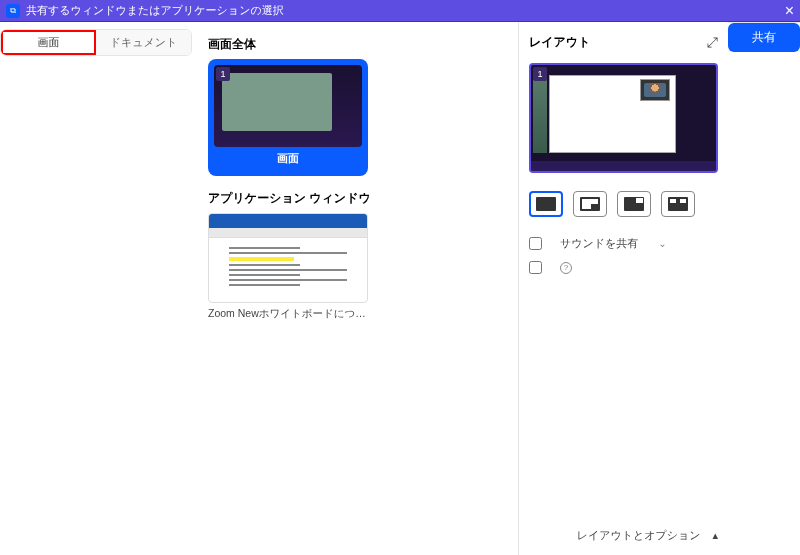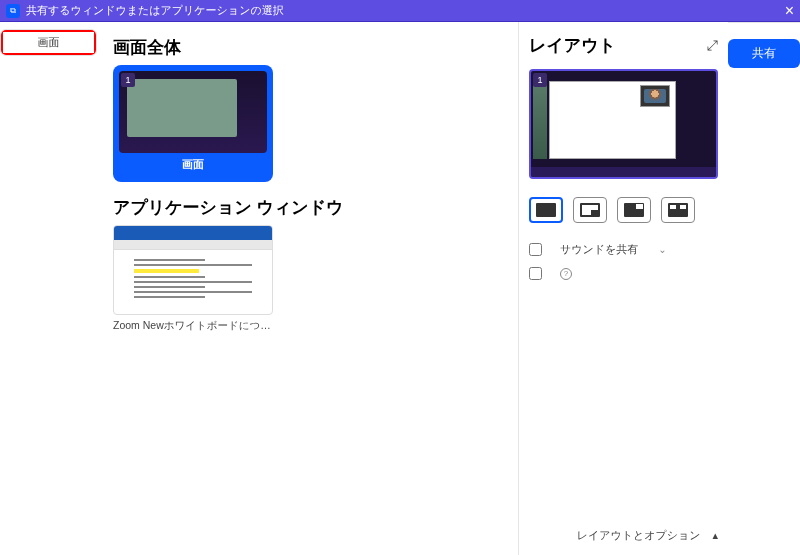--- a/index.html
+++ b/index.html
@@ -9,21 +9,21 @@
   .titlebar .close { margin-left: auto; font-size: 16px; cursor: pointer; line-height: 1; }
   .content { background: #fff; height: 533px; display: flex; flex-direction: row; }
   .tabs { height: 34px; display: flex; align-items: center; justify-content: center; gap: 0; padding-top:6px; }
   .tabrow { display:flex; border:1px solid #e5e5e5; border-radius:6px; overflow:hidden; }
   .tab { width: 95px; text-align: center; padding: 5px 0; color: #666; font-size: 11px; cursor: pointer; background:#f8f8f8; }
   .tab.active { background: #fff; color: #333; }
   .tab.highlight { outline: 3px solid #ff0000; outline-offset:-2px; }
   .body { flex: 1; display: flex; overflow:hidden; }
   .left { flex: 1; padding: 8px 16px; overflow:auto; }
   .right { width: 210px; border-left: 1px solid #e5e5e5; padding: 6px 10px; display:flex; flex-direction:column; }
-  .section-title { font-weight: bold; font-size: 17px; margin: 6px 0; }
+  .section-title { font-weight: bold; font-size: 12px; margin: 6px 0; }
   .thumb-card { width: 160px; border-radius: 8px; overflow: hidden; cursor: pointer; }
   .thumb-card.selected { background: #0b5cff; padding: 6px; }
   .thumb-card.selected .caption { color: #fff; text-align: center; padding: 4px 0; font-size:11px; font-weight:bold; }
   .thumb { width: 100%; height: 82px; background: #222; border-radius: 4px; position: relative; overflow:hidden; }
   .thumb.screen { background: linear-gradient(#1a1030,#2a1850); }
   .thumb.screen::after { content:""; position:absolute; left:8px; top:8px; right:30px; bottom:16px; background:#7a9a8a; border-radius:2px; }
   .num-badge { position:absolute; top:2px; left:2px; width:14px; height:14px; background:#3a2a6a; color:#fff; font-size:9px; display:flex; align-items:center; justify-content:center; border-radius:2px; z-index:2;}
   .app-card { width: 160px; cursor: pointer; }
   .app-card .thumb { height: 90px; background:#fff; border:1px solid #ddd; border-radius:4px; position:relative; }
   .word-ribbon { height:14px; background:#1a5bb8; }
@@ -47,38 +47,39 @@
   .lyt-inner { width:20px; height:14px; background:#333; border-radius:1px; position:relative; }
   .lyt-b .lyt-inner { background:#fff; border:2px solid #333; }
   .lyt-b .lyt-inner::after { content:""; position:absolute; right:-1px; bottom:-1px; width:8px; height:6px; background:#333; }
   .lyt-c .lyt-inner::after { content:""; position:absolute; right:1px; top:1px; width:7px; height:5px; background:#fff; }
   .lyt-d .lyt-inner::before { content:""; position:absolute; left:2px; top:2px; width:6px; height:4px; background:#fff; }
   .lyt-d .lyt-inner::after { content:""; position:absolute; right:2px; top:2px; width:6px; height:4px; background:#fff; }
   .option-row { display:flex; align-items:center; gap:18px; font-size:11px; color:#444; margin:5px 0; }
   .option-row input { width:13px; height:13px; }
   .chev { color:#888; font-size:10px; margin-left:2px; }
   .info-icon { display:inline-flex; width:12px; height:12px; border:1px solid #888; border-radius:50%; align-items:center; justify-content:center; font-size:8px; color:#888; }
-  .footer { height: 46px; border-top:1px solid #e5e5e5; display:flex; align-items:flex-end; justify-content:center; position:relative; }
+  .footer { height: 40px; border-top:1px solid #e5e5e5; display:flex; align-items:flex-start; justify-content:center; position:relative; }
   .share-btn { background:#0b5cff; color:#fff; border:none; border-radius:6px; padding:6px 24px; font-size:12px; cursor:pointer; }
   .footer-right { position:absolute; right:14px; font-size:11px; color:#444; cursor:pointer; display:flex; align-items:center; gap:12px; }
   .sec-spacer { flex:1; }
 </style>
 </head>
 <body>
 
 <div class="titlebar">
   <span class="icon">⧉</span>
   <span>共有するウィンドウまたはアプリケーションの選択</span>
   <span class="close">×</span>
 </div>
 
 <div class="content">
   <div class="tabs">
     <div class="tabrow">
       <div class="tab active highlight">画面</div>
+      <div class="tab">ドキュメント</div>
     </div>
   </div>
 
   <div class="body">
     <div class="left">
       <div class="section-title">画面全体</div>
       <div class="thumb-card selected">
         <div class="thumb screen">
           <div class="num-badge">1</div>
         </div>

